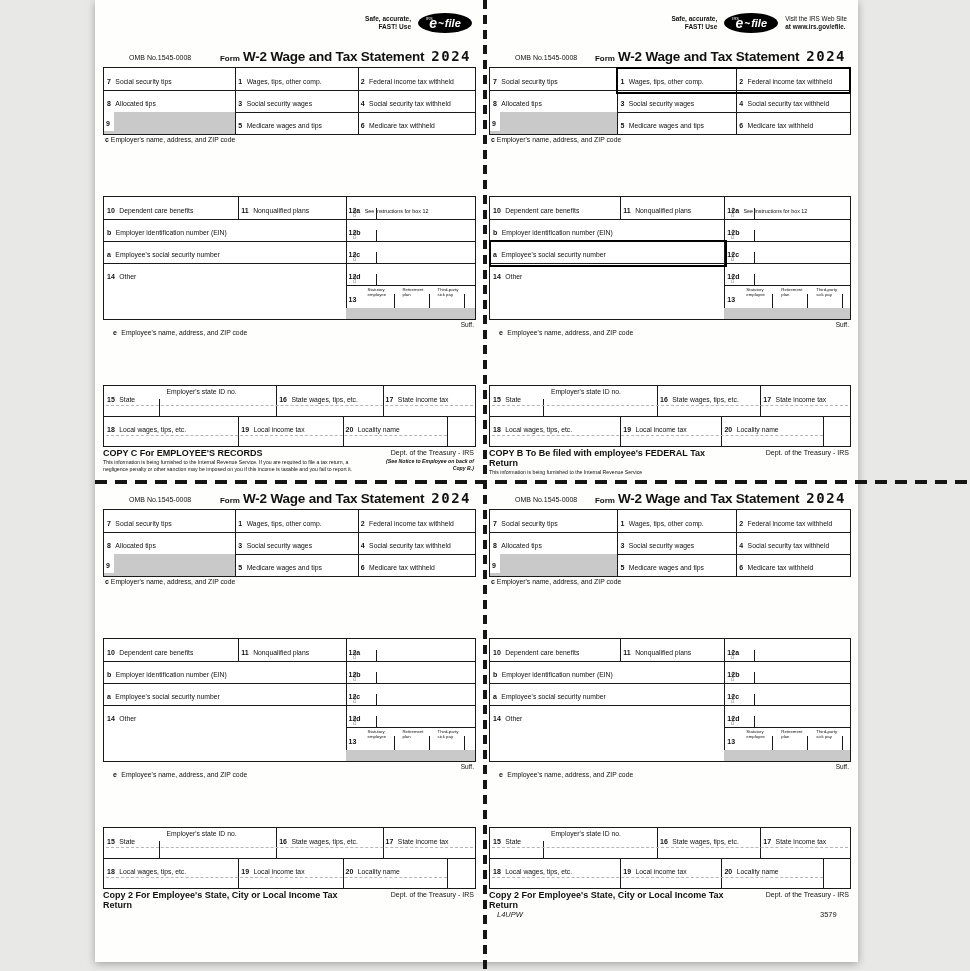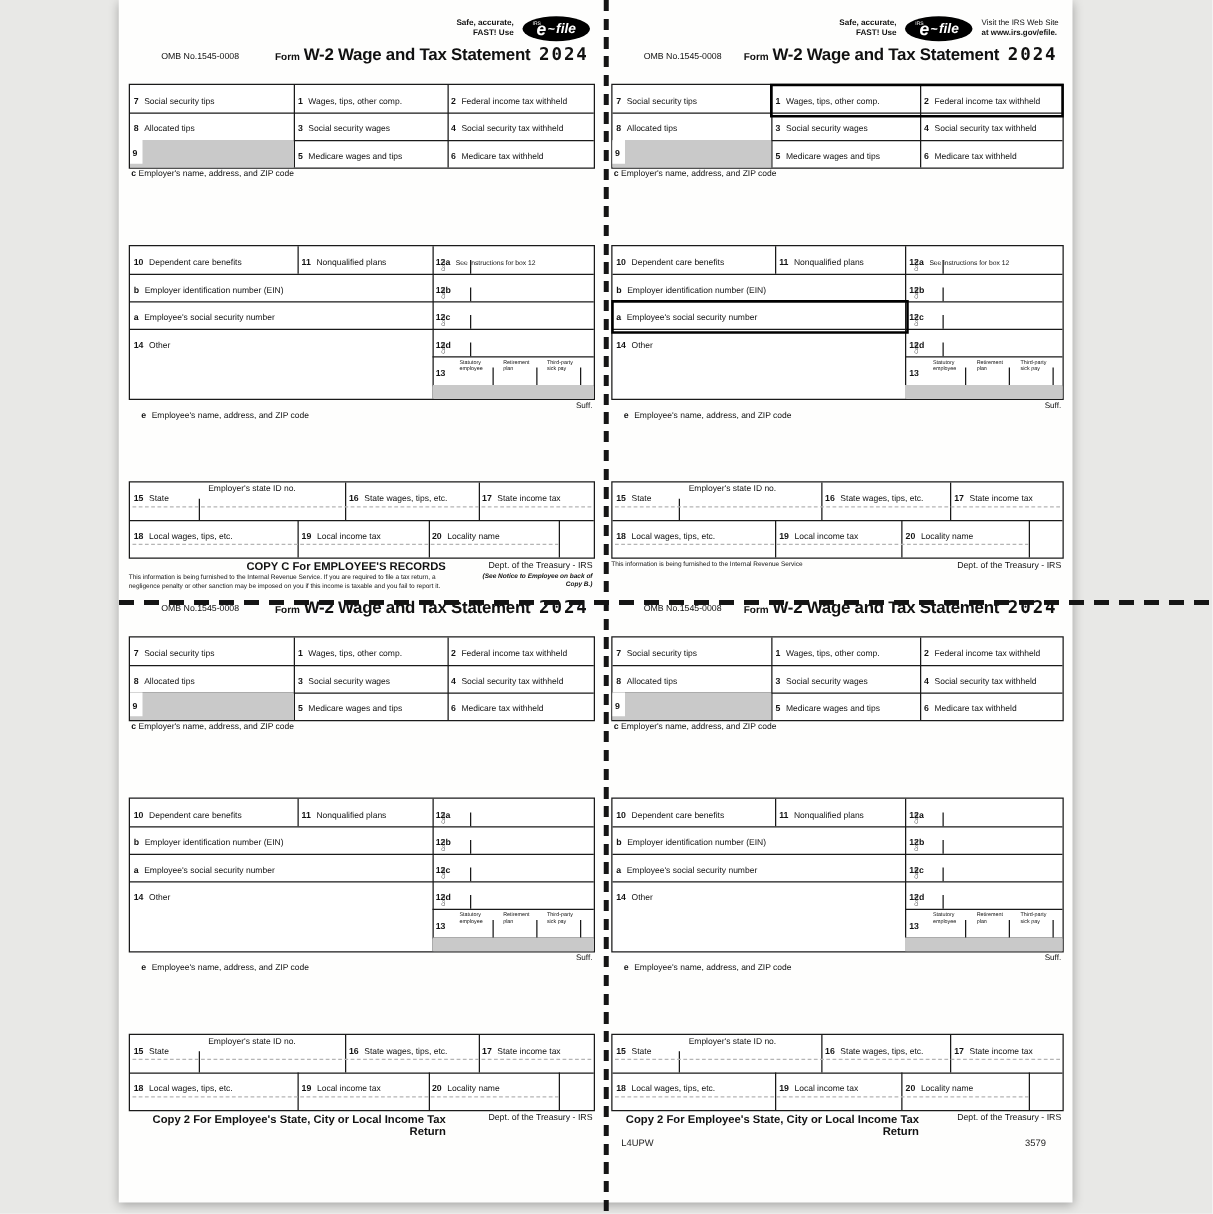--- a/index.html
+++ b/index.html
@@ -27,21 +27,21 @@
               color:#fff;display:flex;align-items:center;justify-content:center;
               font-style:italic;font-weight:bold;}
   .logo-irs{position:absolute;left:8px;top:3px;font-size:4px;font-style:normal;font-weight:normal;}
   .logo-e{font-size:14px;line-height:1;}
   .logo-tilde{font-size:10px;margin:0 1px;}
   .logo-file{font-size:11px;}
   .website{font-size:6.3px;line-height:1.25;}
   .website .b2{font-weight:bold;}
 
   
-  .title-row{position:absolute;top:26px;left:0;right:0;height:18px;}
+  .title-row{position:absolute;top:38px;left:0;right:0;height:18px;}
   .omb{position:absolute;left:26px;top:6px;font-size:7px;}
   .title-grp{position:absolute;right:5px;top:0;display:flex;align-items:baseline;}
   .form-word{font-size:8px;font-weight:bold;margin-right:3px;}
   .w2-title{font-size:13.5px;font-weight:bold;letter-spacing:-.2px;}
   .year{font-family:"DejaVu Sans Mono",monospace;font-weight:bold;font-size:14px;
         letter-spacing:1.5px;margin-left:7px;}
 
   
   .grid{position:absolute;left:0;right:0;border:1px solid #1a1a1a;background:#fff;}
   .vl,.hl{position:absolute;background:#1a1a1a;}
@@ -61,21 +61,21 @@
   .dash-entry{position:absolute;height:0;border-top:1px dashed #b5b5b5;}
   .bold-box{position:absolute;border:2px solid #000;pointer-events:none;}
 
   .free-label{position:absolute;font-size:7px;}
   .e-row{position:absolute;top:311px;left:10px;right:2px;display:flex;justify-content:space-between;}
   .suff{font-size:6.5px;}
 
   
   .copy-row{position:absolute;top:438px;left:0;right:0;}
   .copy-left{position:absolute;left:0;top:0;width:68%;}
-  .copy-title{font-size:9px;font-weight:bold;text-align:right;}
+  .copy-title{font-size:9px;font-weight:bold;}
   .copy-note{font-size:5.2px;line-height:1.25;max-width:258px;margin-top:1px;}
   .copy-right{position:absolute;right:2px;top:1px;width:31%;text-align:right;}
   .dept{font-size:7px;}
   .dept-note{font-size:5.2px;font-weight:bold;font-style:italic;line-height:1.25;
              max-width:95px;margin-left:auto;margin-top:2px;}
   .sheet-code{position:absolute;font-size:7.5px;color:#222;}
 </style>
 </head>
 <body>
 
@@ -314,20 +314,21 @@
       <div class="lab bl" style="left:calc(14.7% + 8px);top:2px;">Employer's state ID no.</div>
       <div class="lab" style="left:calc(46.4% + 3px);top:2px;"><span class="bn">16</span> <span class="bl">State wages, tips, etc.</span></div>
       <div class="lab" style="left:calc(75.1% + 3px);top:2px;"><span class="bn">17</span> <span class="bl">State income tax</span></div>
       <div class="lab" style="left:3px;top:32px;"><span class="bn">18</span> <span class="bl">Local wages, tips, etc.</span></div>
       <div class="lab" style="left:calc(36.2% + 3px);top:32px;"><span class="bn">19</span> <span class="bl">Local income tax</span></div>
       <div class="lab" style="left:calc(64.3% + 3px);top:32px;"><span class="bn">20</span> <span class="bl">Locality name</span></div>
     </div>
 
     <div class="copy-row">
       <div class="copy-left">
+        <div class="copy-title">COPY B To Be filed with employee's FEDERAL Tax Return</div>
         <div class="copy-note">This information is being furnished to the Internal Revenue Service</div>
       </div>
       <div class="copy-right">
         <div class="dept">Dept. of the Treasury - IRS</div>
         <div class="dept-note"></div>
       </div>
     </div>
 
   </div>
 </div>
@@ -546,15 +547,15 @@
         <div class="dept-note"></div>
       </div>
     </div>
 
   </div>
 </div>
 
   <div class="hdash"></div>
   <div class="vdash"></div>
 
-  <div class="sheet-code" style="left:497px;top:910px;">L4UPW</div>
+  <div class="sheet-code" style="left:497px;top:910px;font-style:italic;">L4UPW</div>
   <div class="sheet-code" style="left:820px;top:910px;">3579</div>
 </div>
 
 </body></html>

